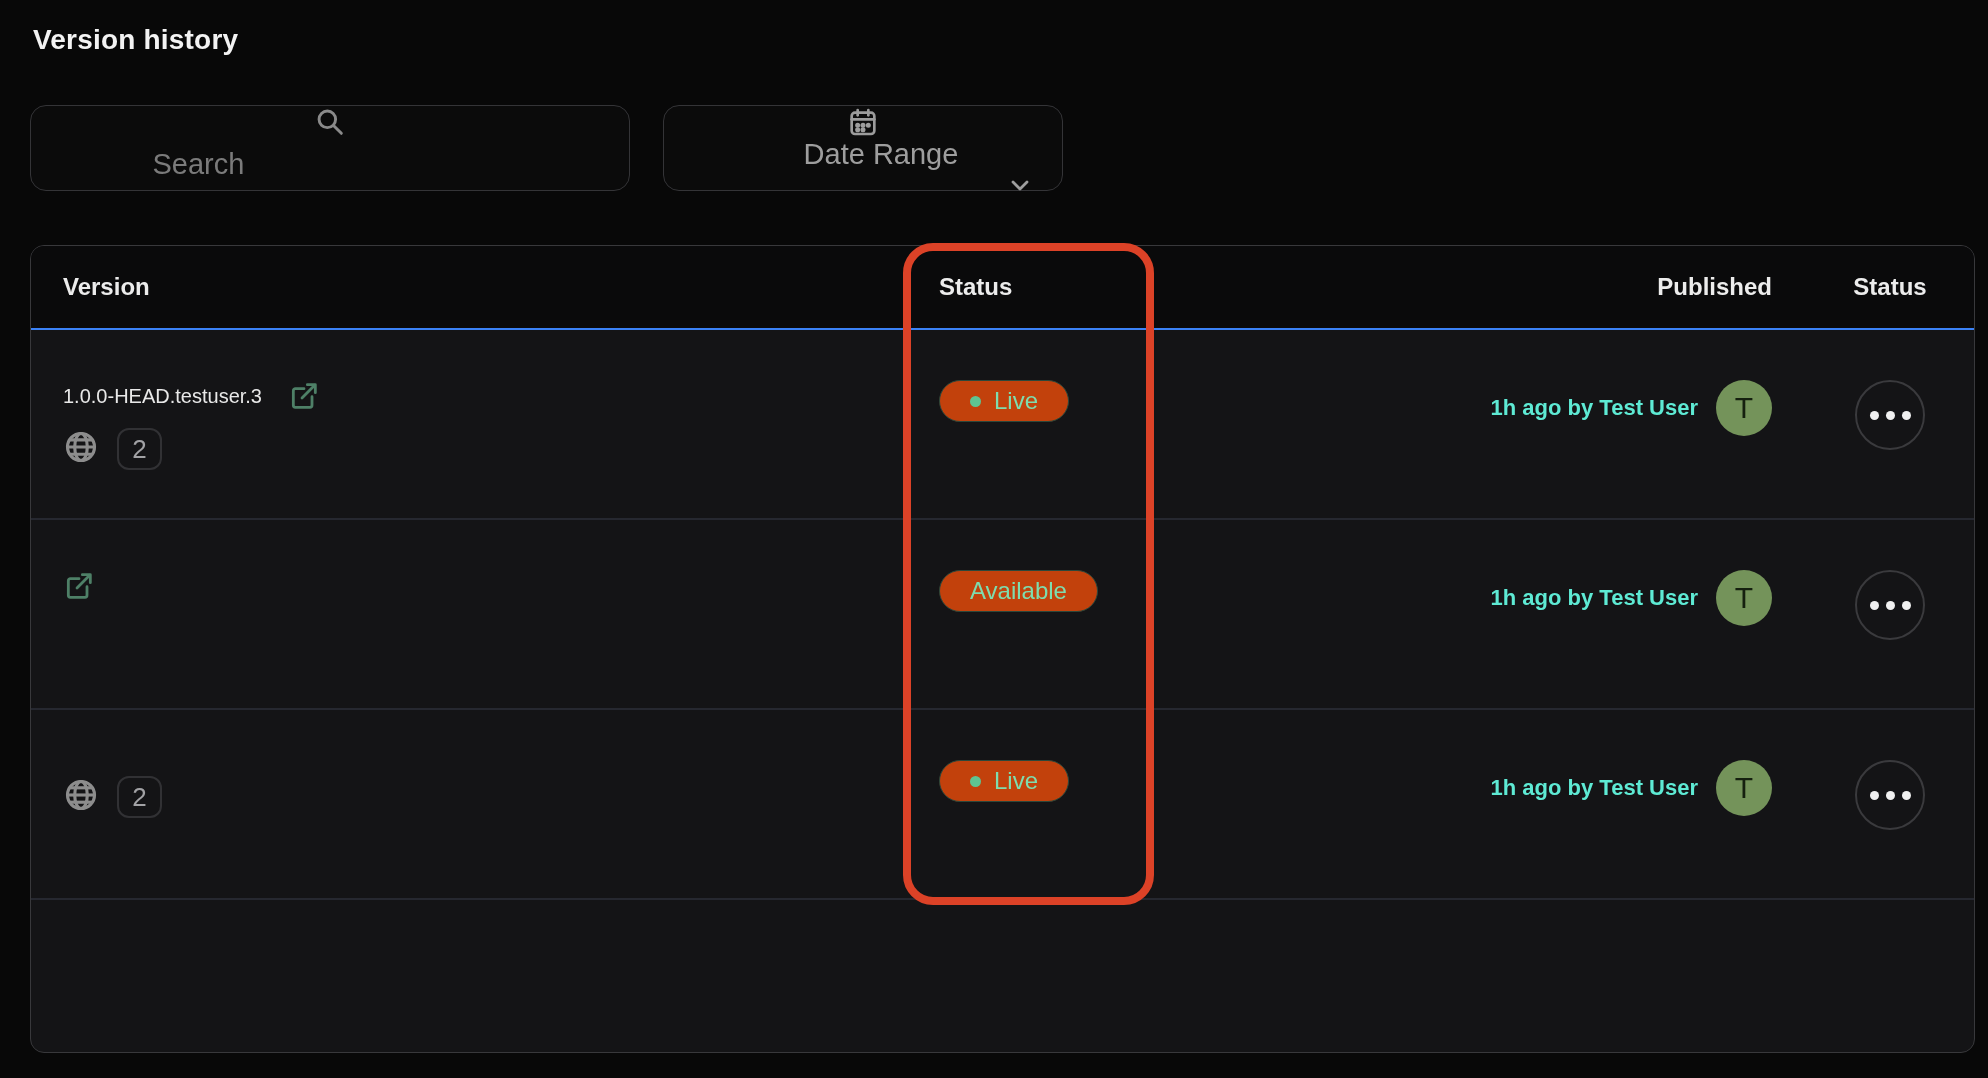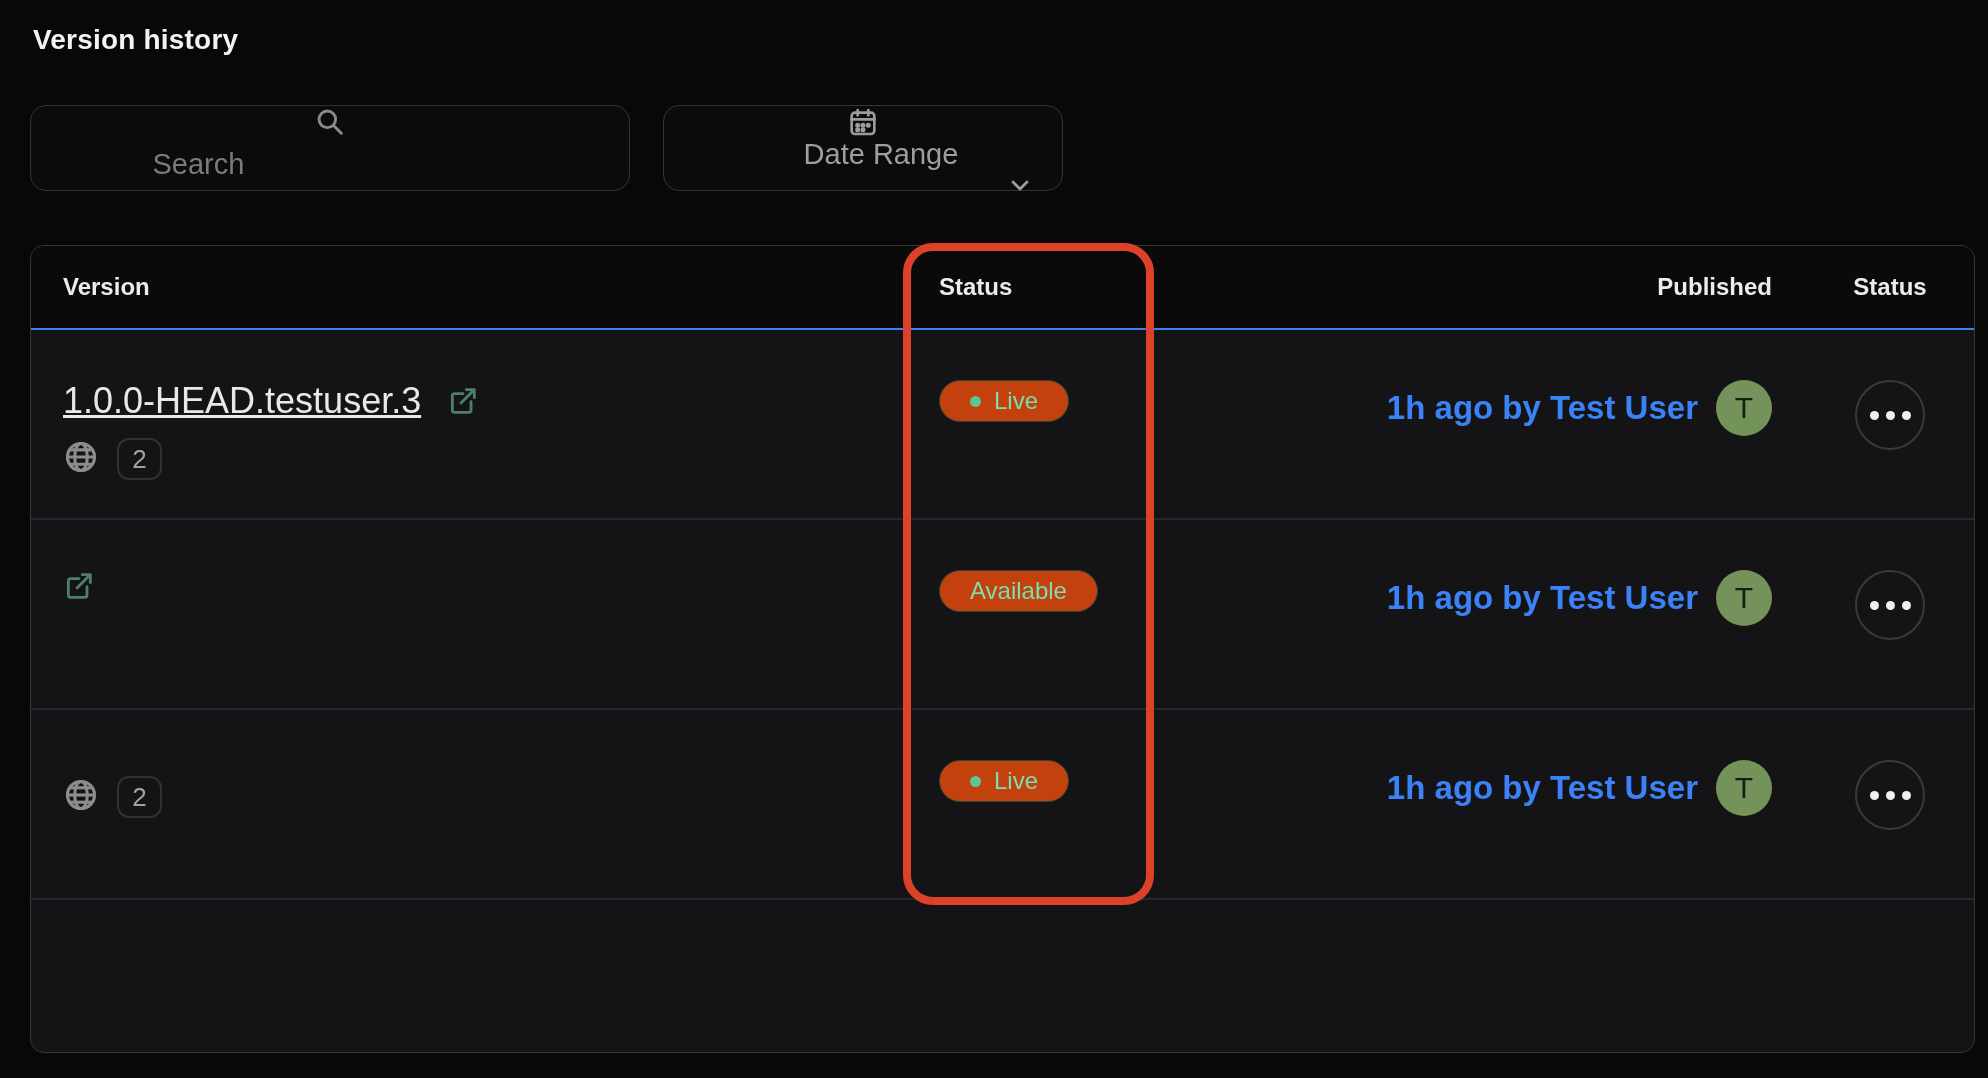--- a/index.html
+++ b/index.html
@@ -46,41 +46,41 @@
   }
   .th-published { text-align:right; padding-right:70px; }
   .th-actions { text-align:center; }
   .trow {
     display:grid; grid-template-columns:876px 430px 1fr 96px;
     align-items:start; height:190px; padding:50px 36px 0 32px;
     border-bottom:2px solid #262830;
   }
   .cell-version { display:flex; flex-direction:column; }
   .vline { display:flex; align-items:center; gap:26px; }
-  .vname { font-size:36px; color:#e8e8e8;text-decoration:underline; }
+  .vname { font-size:20px; color:#e8e8e8; }
   .vline a { display:flex; }
   .envline { display:flex; align-items:center; gap:18px; margin-top:16px; }
   .env-chip {
     min-width:45px; height:42px; padding:0 10px;
     border:2px solid #313134; border-radius:12px;
     display:flex; align-items:center; justify-content:center;
     color:#a2a2a5; font-size:26px;
   }
   .badge {
     display:inline-flex; align-items:center; gap:13px;
     height:42px; padding:0 30px; border-radius:21px;
     border:1.5px solid #2c473a; background:#c2410c;
     color:#7edcae; font-size:24px; width:max-content;
   }
   .badge .dot { width:11px; height:11px; border-radius:50%; background:#5ec492; }
   .cell-published {
     display:flex; align-items:center; justify-content:flex-end;
     gap:18px; padding-right:70px;
   }
-  .pub-text { font-size:33px; font-weight:700; color:#3b82f6; white-space:nowrap; }
+  .pub-text { font-size:22px; font-weight:700; color:#5eead4; white-space:nowrap; }
   .avatar {
     width:56px; height:56px; border-radius:50%; background:#74935a;
     display:flex; align-items:center; justify-content:center;
     color:#15200f; font-size:30px;
   }
   .cell-actions { display:flex; justify-content:center; }
   .actions-btn {
     width:70px; height:70px; border-radius:50%;
     border:2px solid #3a3a3d; background:transparent; cursor:pointer;
     display:flex; align-items:center; justify-content:center; gap:7px;

